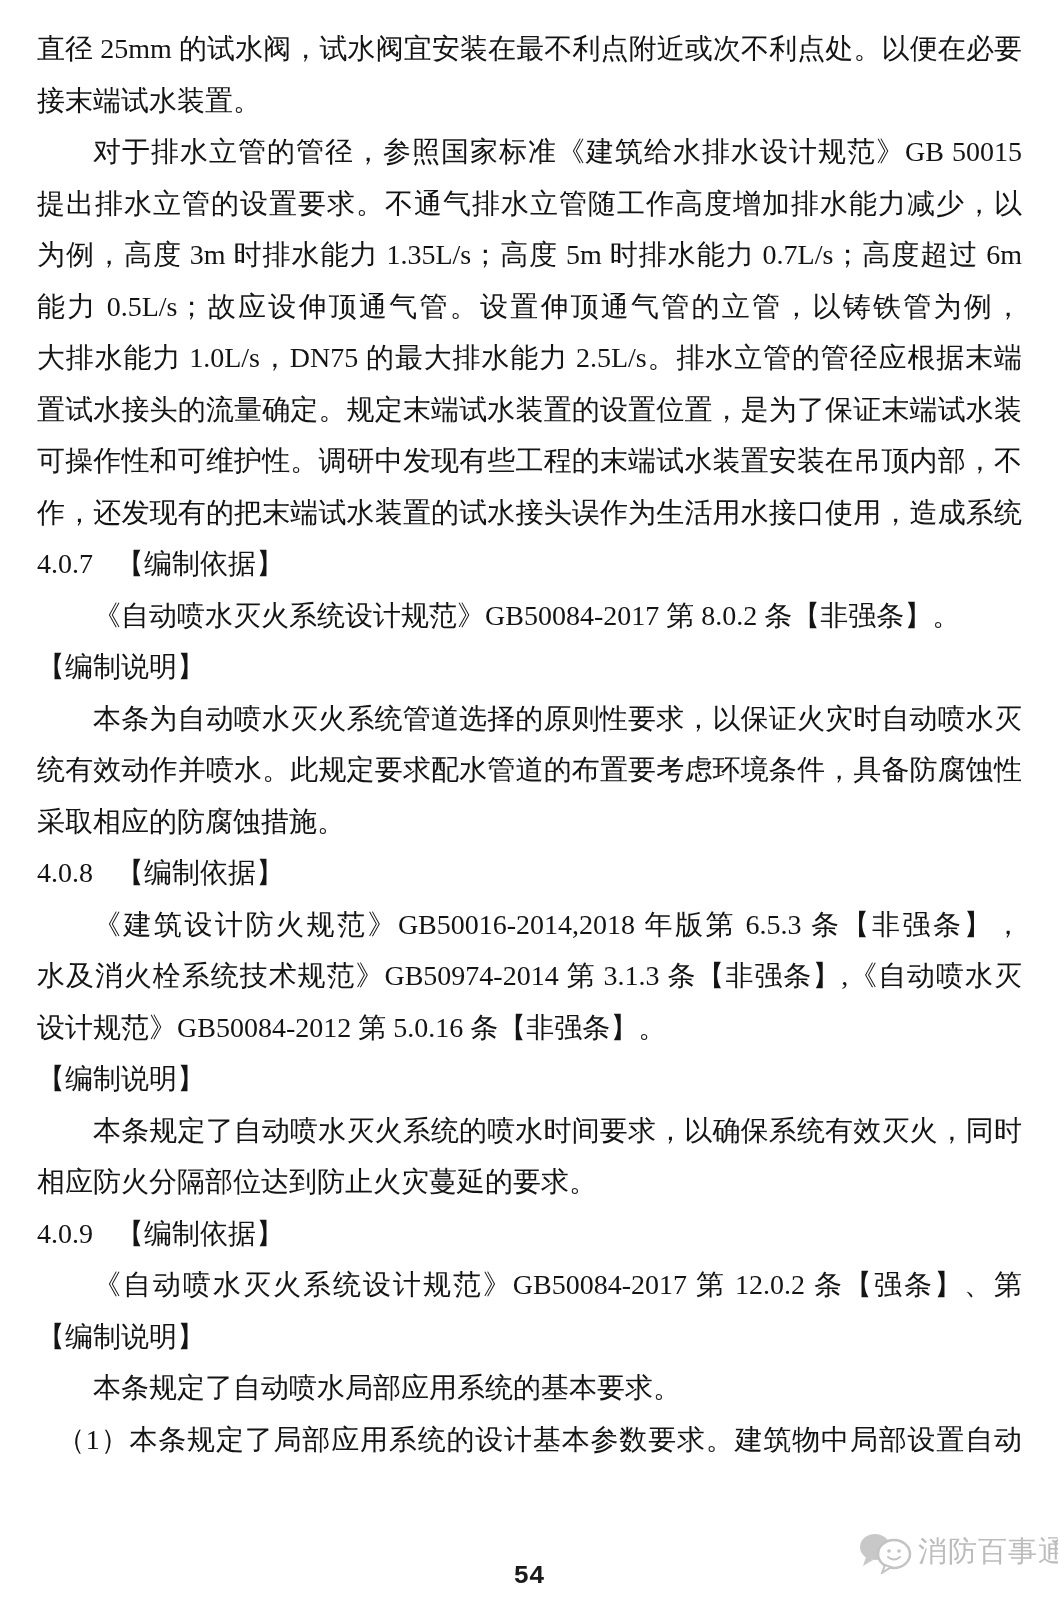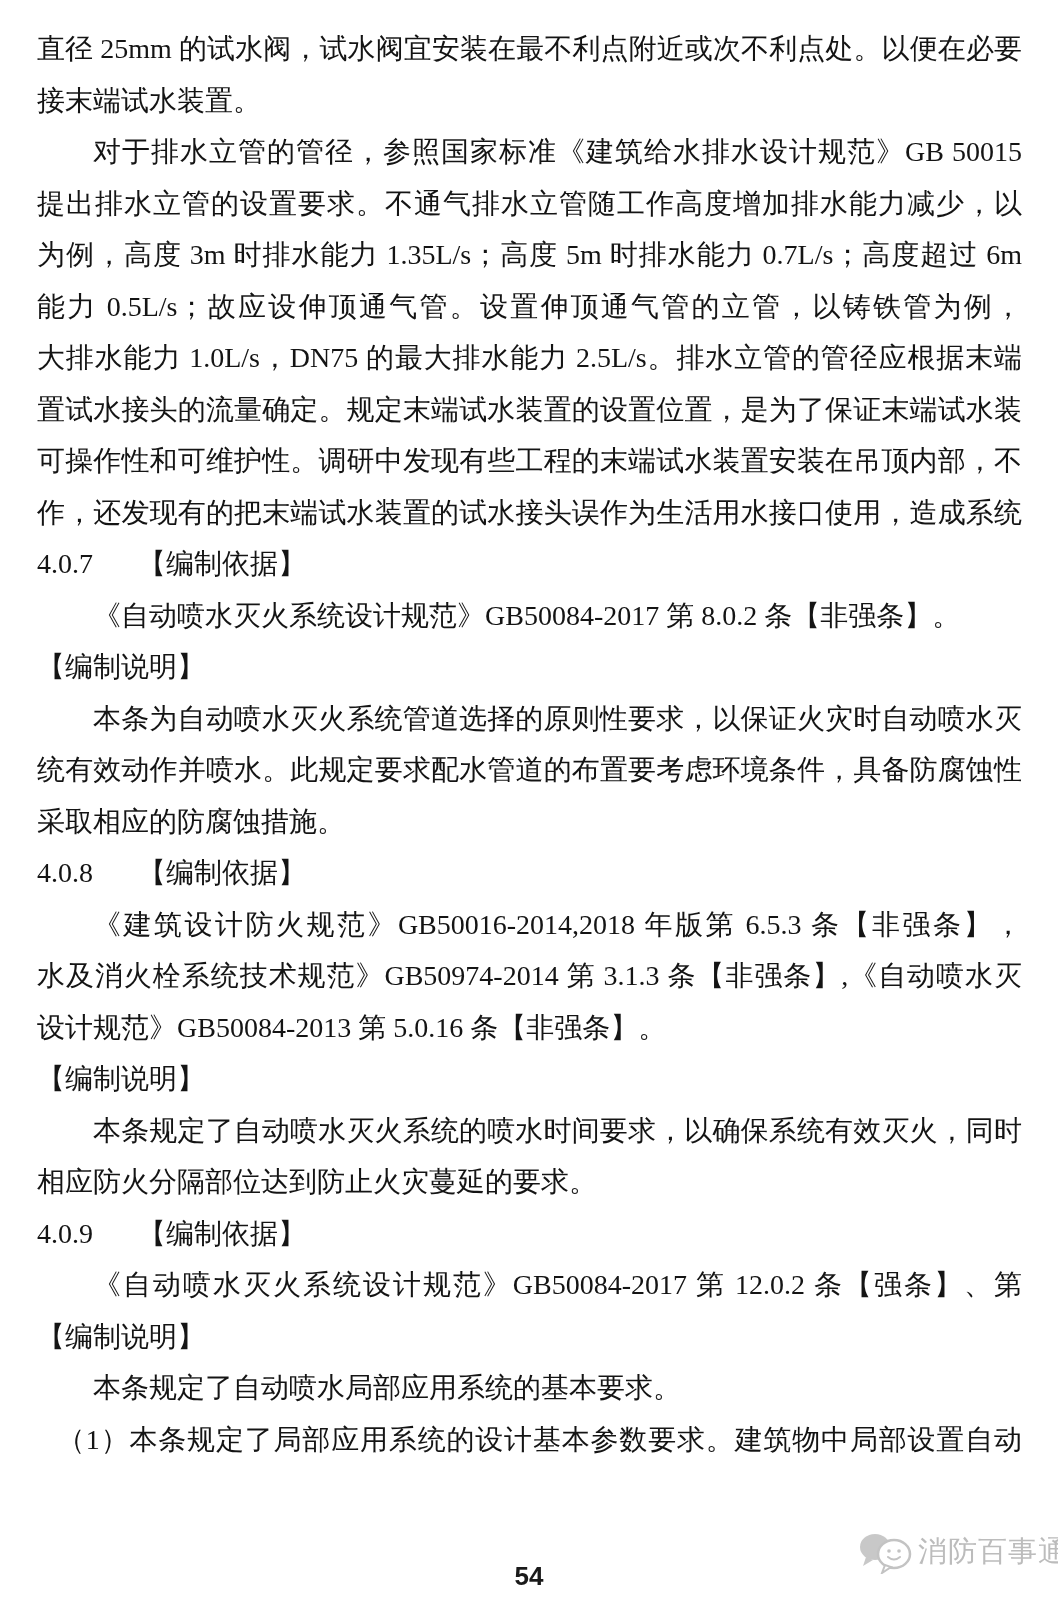--- a/index.html
+++ b/index.html
@@ -29,27 +29,27 @@
     overflow:hidden;
     letter-spacing:0;
   }
   .j{                      
     text-align:justify;
     text-align-last:justify;
   }
   .in2{ text-indent:56px; }   
   .in1{ text-indent:20px; }   
   .heading .secnum{ display:inline-block; }
-  .heading .sectitle{ margin-left:45px; }
+  .heading .sectitle{ margin-left:23px; }
   .footer-pagenum{
     position:absolute;
     left:0; top:1561px;
     width:1058px;
     text-align:center;
-    font-family:Liberation Sans, sans-serif;
+    font-family:Liberation Mono, monospace;
     font-weight:bold;
     font-size:26px;
     color:#1a1a1a;
   }
   .watermark{
     position:absolute;
     left:858px; top:1530px;
     display:flex;
     align-items:center;
     z-index:2;
@@ -84,21 +84,21 @@
     <div class="line">【编制说明】</div>
     <div class="line j in2">本条为自动喷水灭火系统管道选择的原则性要求，以保证火灾时自动喷水灭火系</div>
     <div class="line j">统有效动作并喷水。此规定要求配水管道的布置要考虑环境条件，具备防腐蚀性能或</div>
     <div class="line">采取相应的防腐蚀措施。</div>
 
     <div class="line heading">
       <span class="secnum">4.0.8</span><span class="sectitle">【编制依据】</span>
     </div>
     <div class="line j in2">《建筑设计防火规范》GB50016-2014,2018 年版第 6.5.3 条【非强条】，《消防给</div>
     <div class="line j">水及消火栓系统技术规范》GB50974-2014 第 3.1.3 条【非强条】,《自动喷水灭火系统</div>
-    <div class="line">设计规范》GB50084-2013 第 5.0.16 条【非强条】。</div>
+    <div class="line">设计规范》GB50084-2012 第 5.0.16 条【非强条】。</div>
     <div class="line">【编制说明】</div>
     <div class="line j in2">本条规定了自动喷水灭火系统的喷水时间要求，以确保系统有效灭火，同时保证</div>
     <div class="line">相应防火分隔部位达到防止火灾蔓延的要求。</div>
 
     <div class="line heading">
       <span class="secnum">4.0.9</span><span class="sectitle">【编制依据】</span>
     </div>
     <div class="line j in2">《自动喷水灭火系统设计规范》GB50084-2017 第 12.0.2 条【强条】、第 12.0.3 条</div>
     <div class="line">【编制说明】</div>
     <div class="line in2">本条规定了自动喷水局部应用系统的基本要求。</div>

